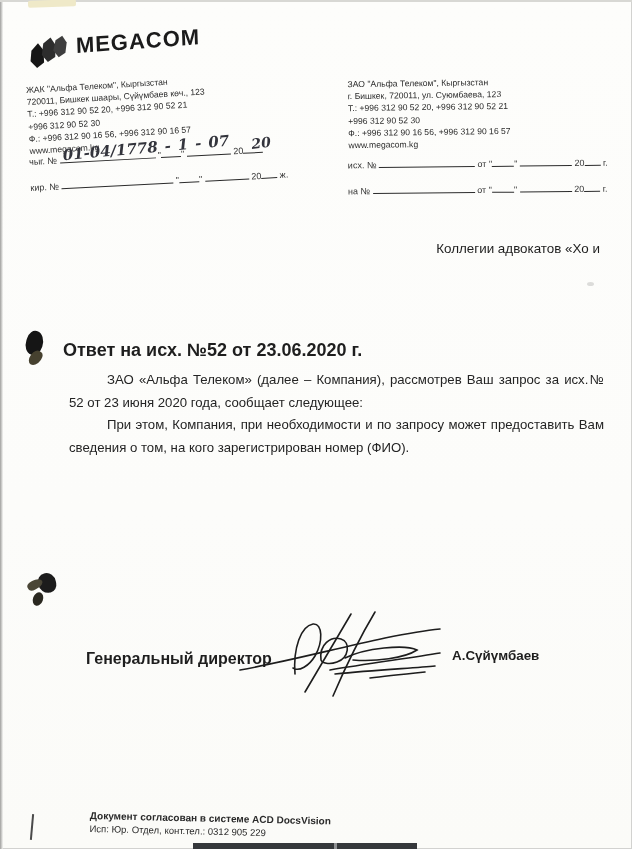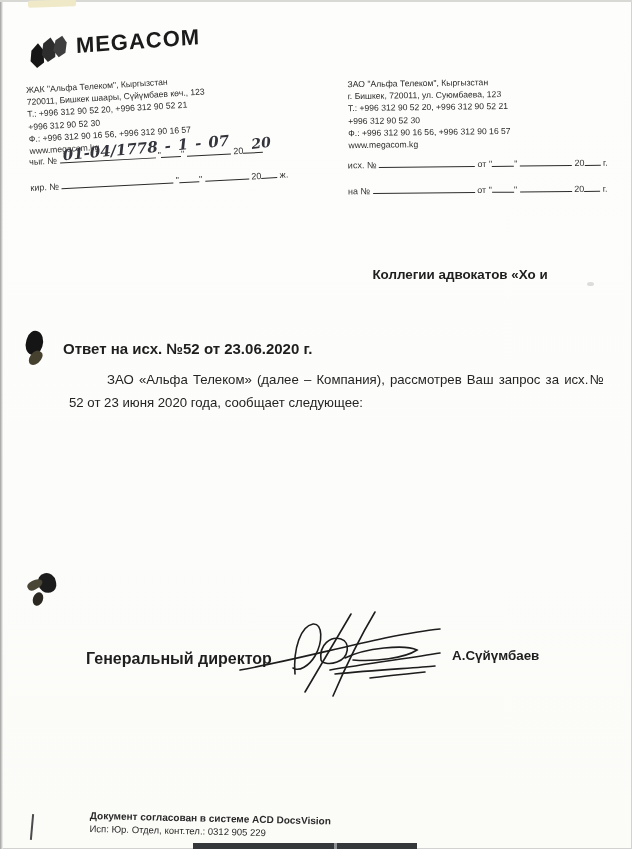--- a/index.html
+++ b/index.html
@@ -32,25 +32,25 @@
   .ref-line { position:relative; height:15px; margin-bottom:11px; font-size:9px; color:#333; white-space:nowrap; }
   .blank { display:inline-block; border-bottom:1px solid #2b2b2b; height:10px; }
   .q { font-size:9px; color:#333; }
   .hand { font-family:"DejaVu Serif", serif; font-style:italic; font-weight:bold;
     color:#33343c; }
   .hand-line { position:absolute; left:34px; top:-9px; display:flex; gap:7px;
     font-size:15px; transform:rotate(-2deg); }
   .hand-year { position:absolute; left:223px; top:-7px; font-size:14px; transform:rotate(-4deg); }
 
   
-  .addressee { position:absolute; left:320px; top:238px; width:280px; text-align:center;
-    font-weight:bold; font-size:13.4px; line-height:21px; color:#1e1e1e;margin-top:26px; }
-
-  
-  .subject { position:absolute; left:63px; top:340px; font-weight:bold; font-size:15px; color:#1e1e1e; }
+  .addressee { position:absolute; left:320px; top:238px; width:280px; text-align:right;
+    font-weight:normal; font-size:13.4px; line-height:21px; color:#1e1e1e; }
+
+  
+  .subject { position:absolute; left:63px; top:340px; font-weight:bold; font-size:18px; color:#1e1e1e; }
   .body-text { position:absolute; left:69px; top:369px; width:535px; font-size:13.2px;
     line-height:22.6px; color:#242424; text-align:justify; }
   .body-text p { margin:0; text-indent:38px; }
 
   
   .sig-title { position:absolute; left:86px; top:650px; font-weight:bold; font-size:16px; color:#1e1e1e; }
   .sig-name { position:absolute; left:452px; top:648px; font-weight:bold; font-size:13.4px; color:#1e1e1e; }
   .sig-scrawl { position:absolute; left:235px; top:608px; }
 
   
@@ -162,20 +162,21 @@
 
   <div class="addressee">
     <div>Коллегии адвокатов «Хо и</div>
   </div>
   <div class="grey-dot"></div>
 
   <div class="subject">Ответ на исх. №52 от 23.06.2020 г.</div>
 
   <div class="body-text">
     <p>ЗАО «Альфа Телеком» (далее – Компания), рассмотрев Ваш запрос за исх.№ 52 от 23 июня 2020 года, сообщает следующее:</p>
+    <p>При этом, Компания, при необходимости и по запросу может предоставить Вам сведения о том, на кого зарегистрирован номер (ФИО).</p>
   </div>
 
   <div class="sig-title">Генеральный директор</div>
   <span class="sig-scrawl">
     <svg width="210" height="90" viewBox="0 0 210 90">
       <g fill="none" stroke="#1d1d1d" stroke-width="1.6" stroke-linecap="round">
         <path d="M5,62 C45,55 95,42 150,30 C175,25 195,22 205,21"></path>
         <path d="M60,66 C58,40 66,18 78,16 C88,15 88,34 80,48 C74,58 64,64 58,60"></path>
         <path d="M86,52 C84,36 96,28 106,31 C116,34 114,50 102,54 C94,57 87,55 86,52"></path>
         <path d="M70,84 L116,6"></path>

